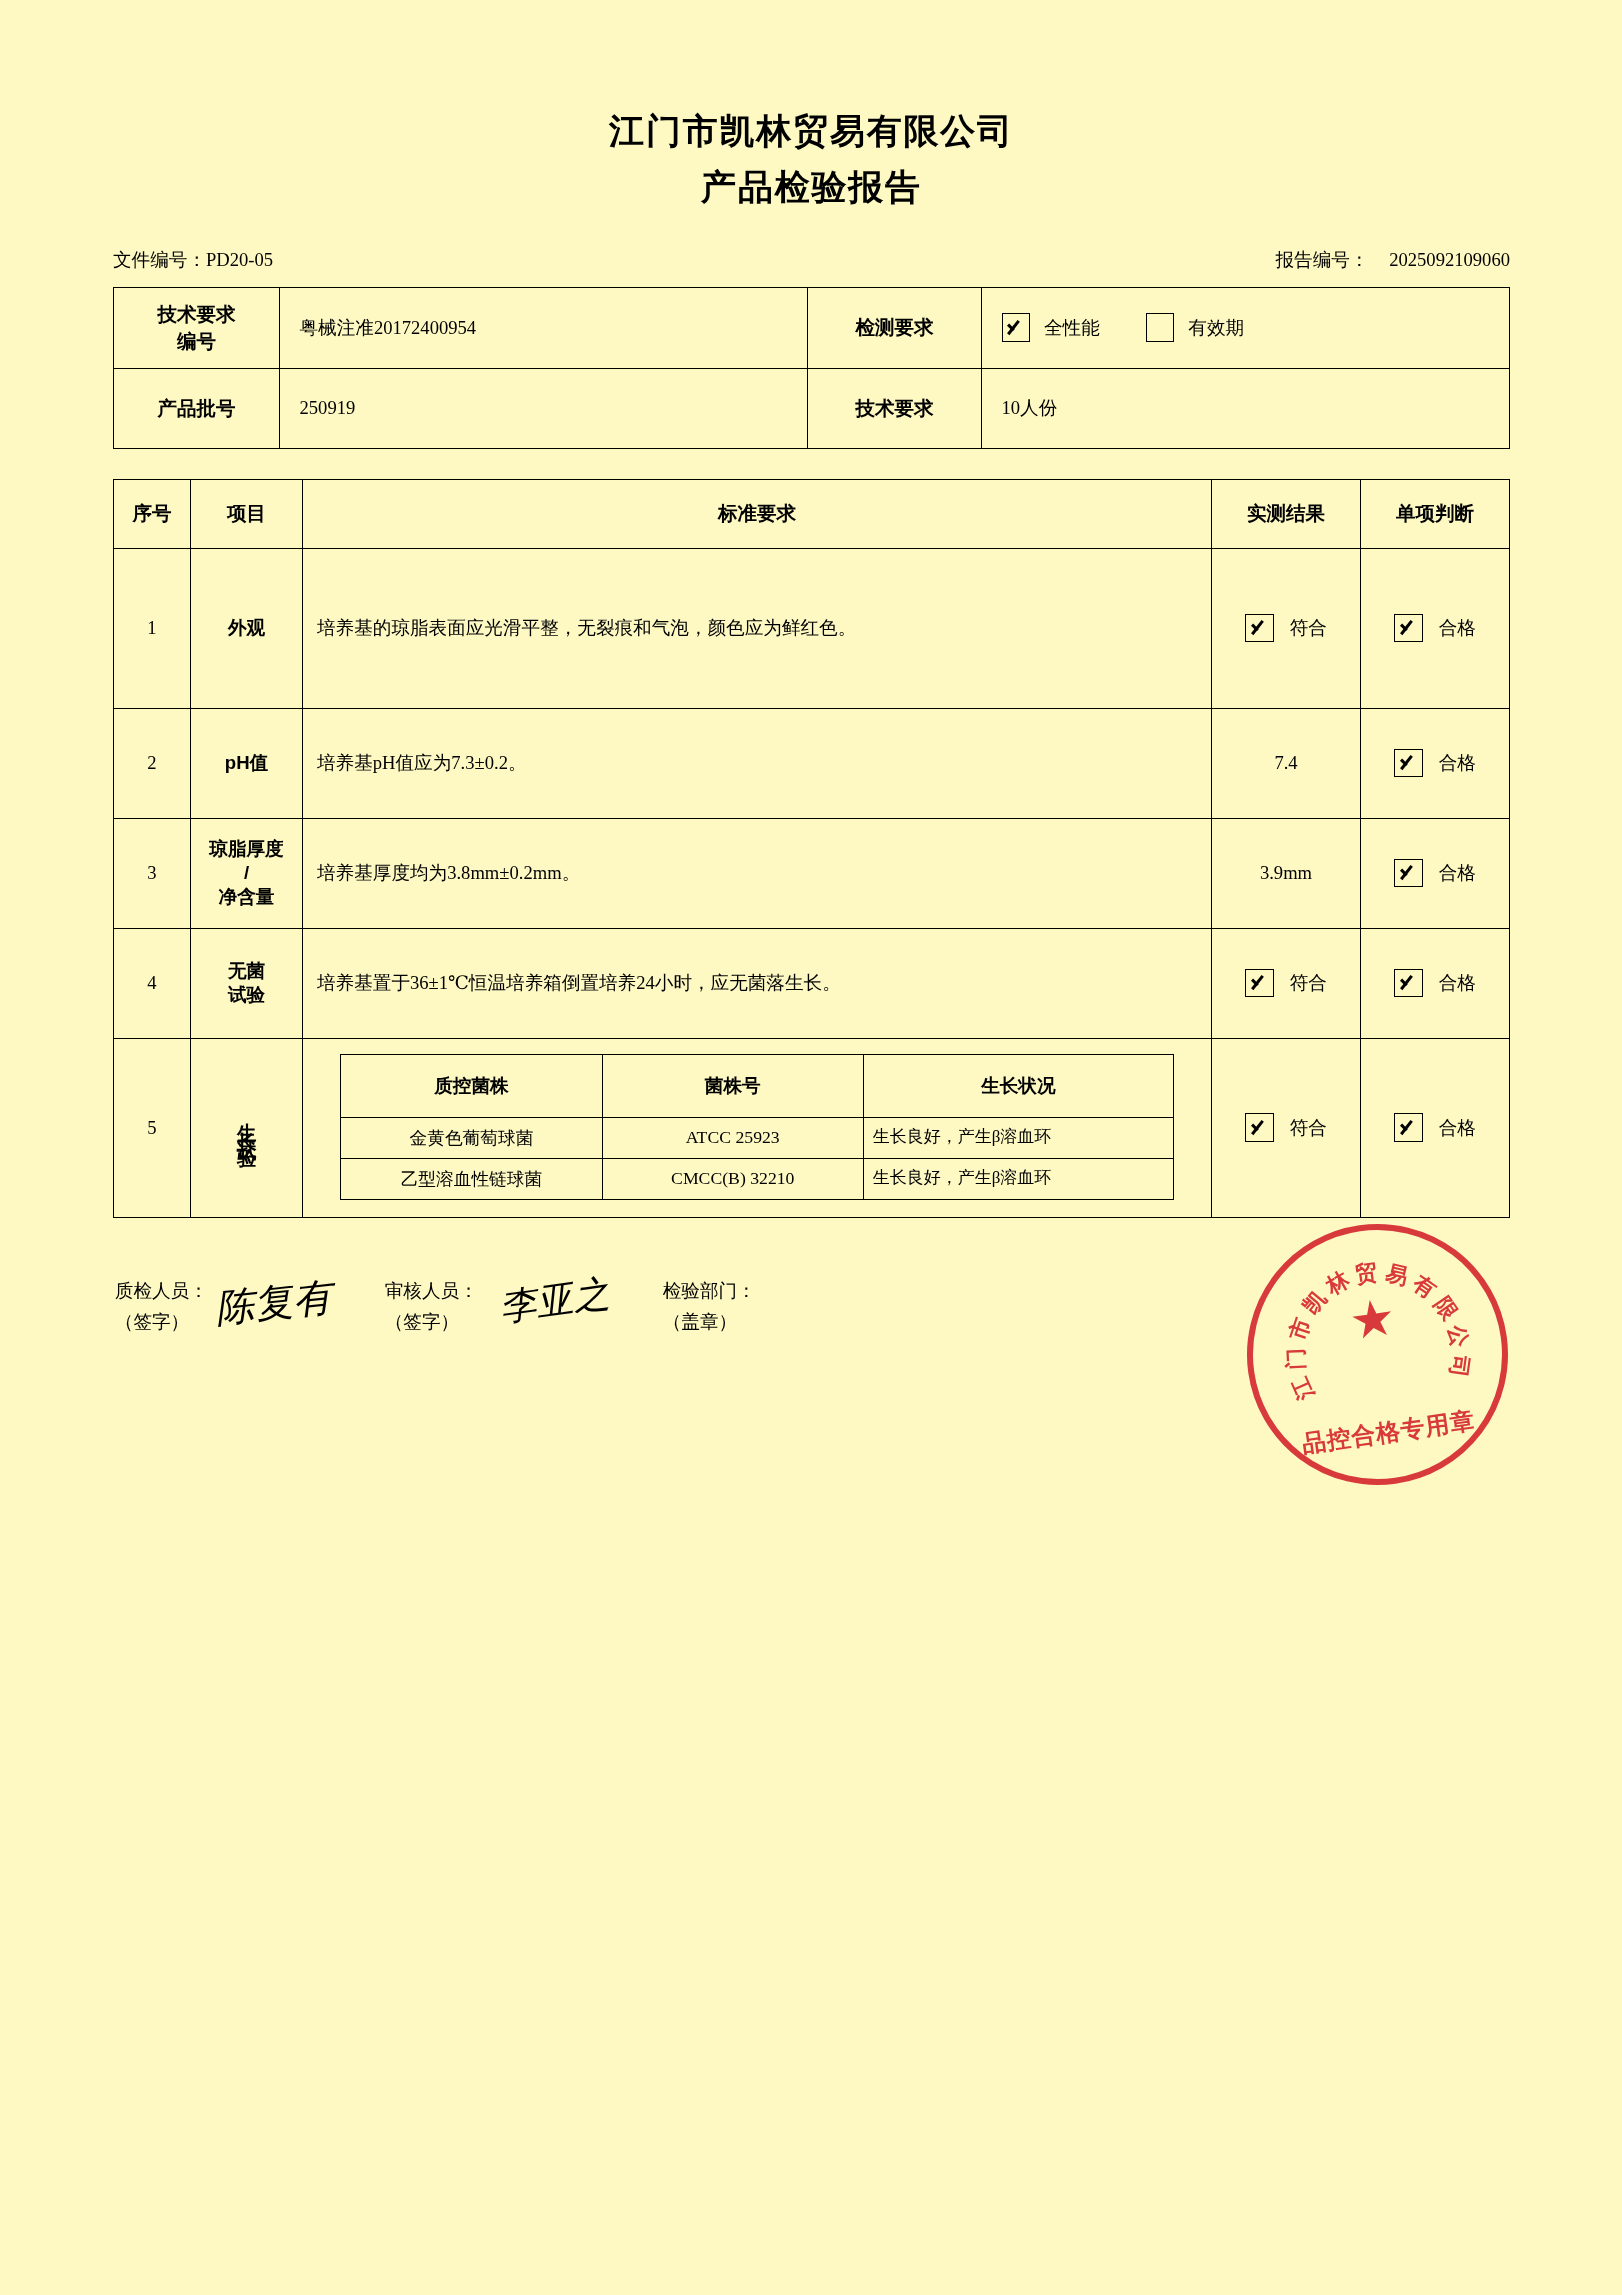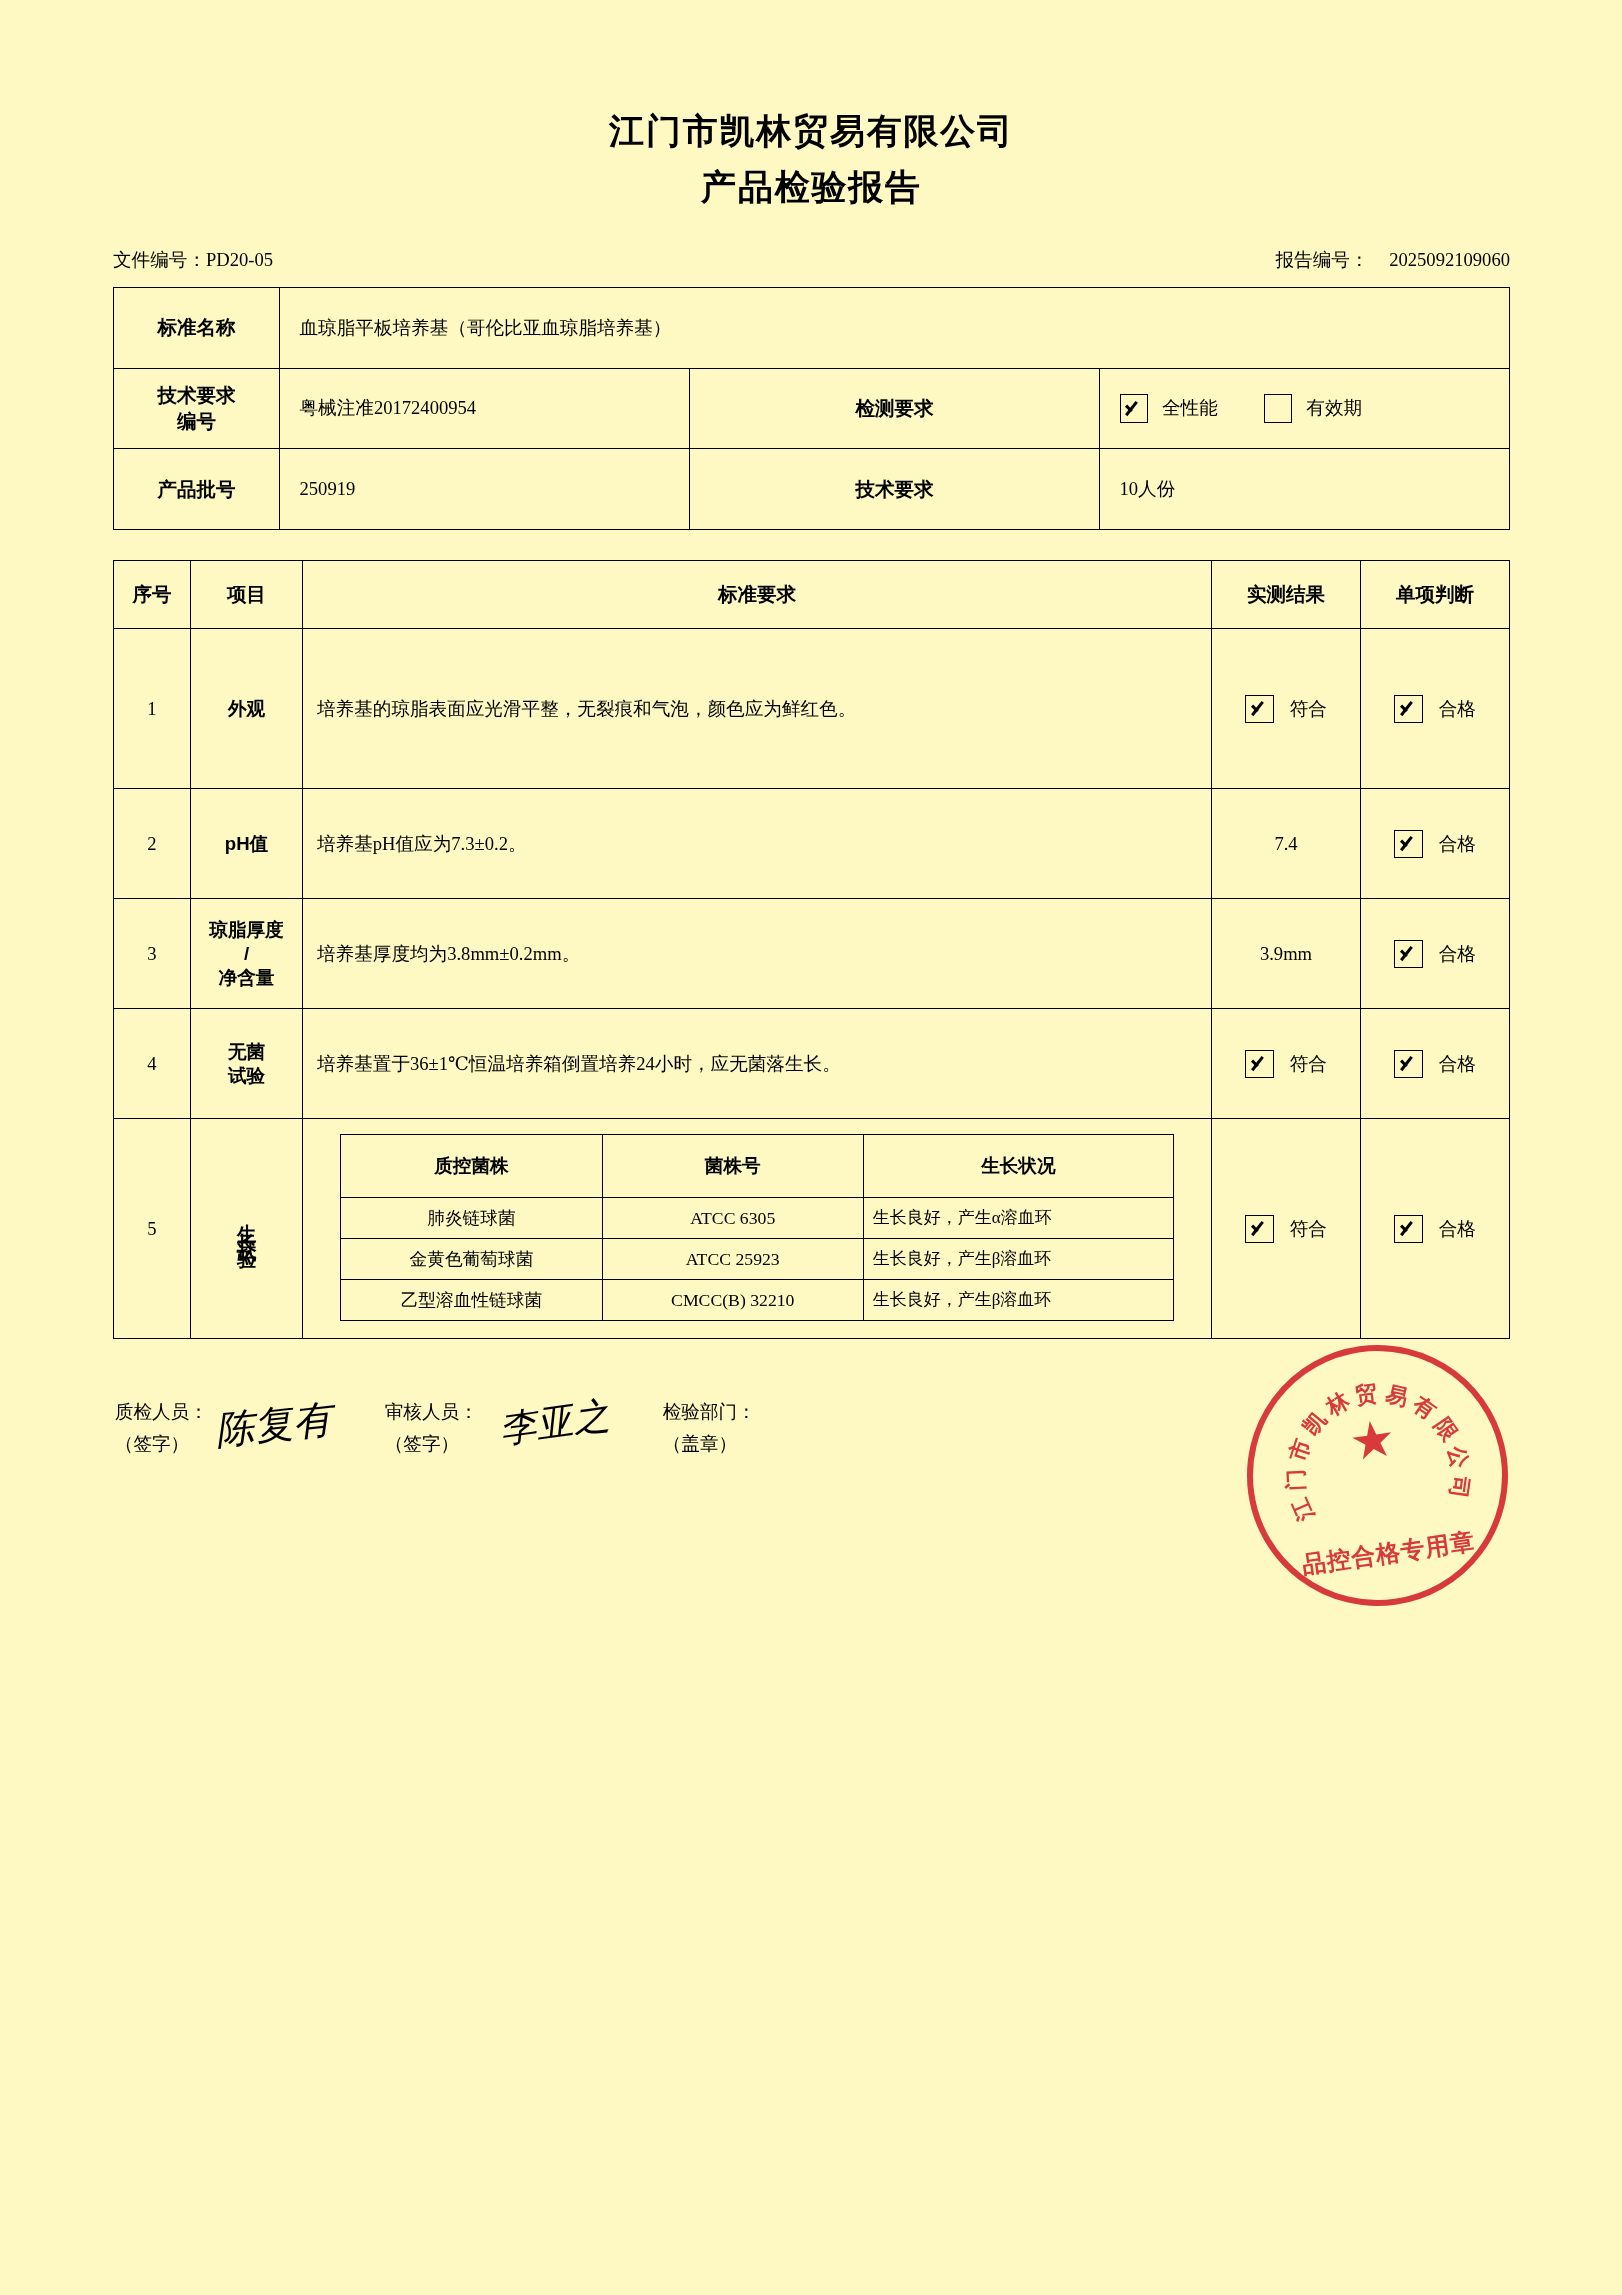--- a/index.html
+++ b/index.html
@@ -289,24 +289,20 @@
   <div class="meta-row">
     <div class="meta-left">文件编号：PD20-05</div>
     <div class="meta-right">
       <span class="rep-label">报告编号：</span>
       <span>2025092109060</span>
     </div>
   </div>
 
   <table class="info-table">
     <tbody>
-        <tr>
-      <td class="label">标准名称</td>
-      <td class="value" colspan="3">血琼脂平板培养基（哥伦比亚血琼脂培养基）</td>
-    </tr>
     <tr>
       <td class="label">
         <div class="label-two-line">
           <div>技术要求</div>
           <div>编号</div>
         </div>
       </td>
       <td class="value">粤械注准20172400954</td>
       <td class="label" style="width:141px">检测要求</td>
       <td class="value">
@@ -415,25 +411,20 @@
       <td class="td-item">
         <span class="vert-label">生长试验</span>
       </td>
       <td>
         <table class="strain-table">
           <tbody>
                 <tr>
             <th style="width:30%">质控菌株</th>
             <th style="width:30%">菌株号</th>
             <th>生长状况</th>
-          </tr>
-          <tr>
-            <td>肺炎链球菌</td>
-            <td>ATCC 6305</td>
-            <td class="growth">生长良好，产生α溶血环</td>
           </tr>
           <tr>
             <td>金黄色葡萄球菌</td>
             <td>ATCC 25923</td>
             <td class="growth">生长良好，产生β溶血环</td>
           </tr>
           <tr>
             <td>乙型溶血性链球菌</td>
             <td>CMCC(B) 32210</td>
             <td class="growth">生长良好，产生β溶血环</td>

